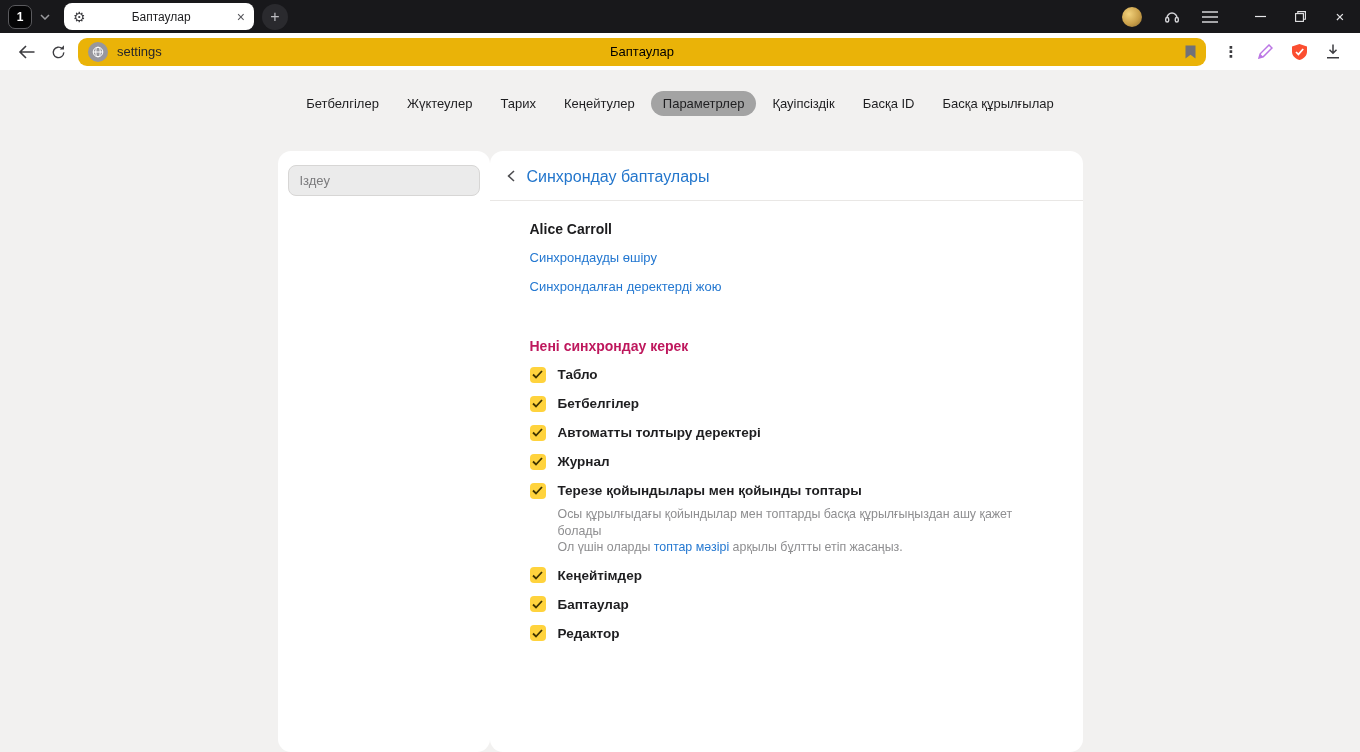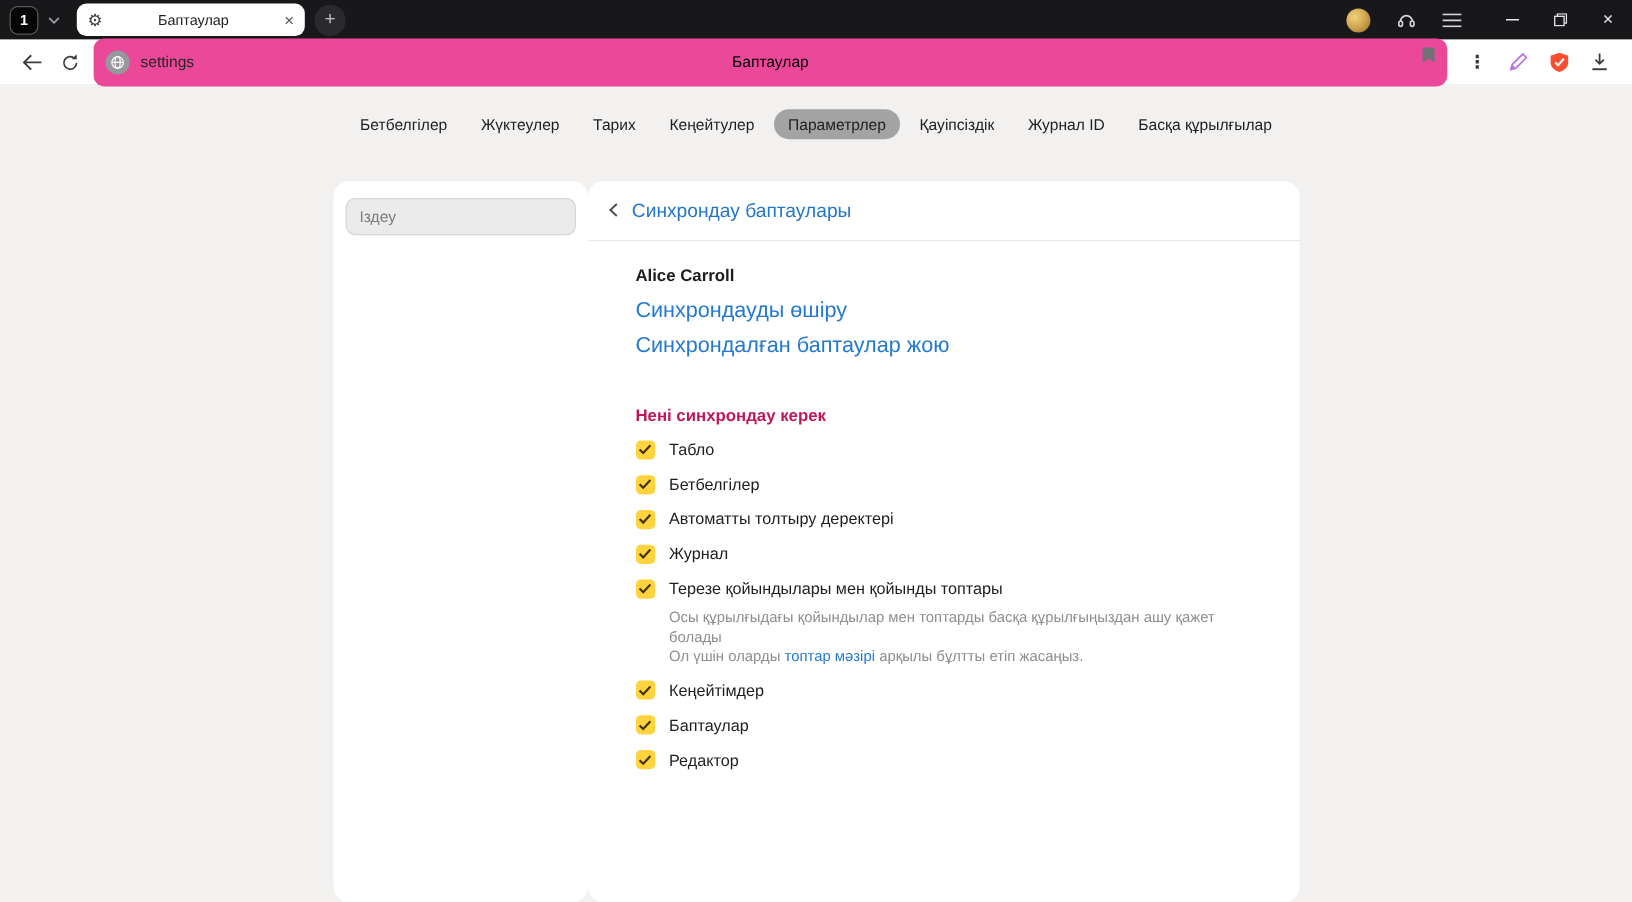--- a/index.html
+++ b/index.html
@@ -21,21 +21,21 @@
     display:flex; align-items:center; justify-content:center; margin-left:8px; line-height:1; }
   .tb-right { margin-left:auto; display:flex; align-items:center; height:100%; }
   .avatar { width:20px; height:20px; border-radius:50%;
     background:radial-gradient(circle at 35% 35%, #f2d27c 0%, #caa04a 55%, #8a6a2f 100%); margin-right:22px; }
   .tb-icon { margin-right:22px; display:flex; align-items:center; }
   .win-btn { width:40px; height:33px; display:flex; align-items:center; justify-content:center; color:#e7e7ea; font-size:15px; }
 
   
   .toolbar { height:37px; background:#ffffff; display:flex; align-items:center; padding:0 10px; flex:0 0 auto; }
   .nav-btn { width:32px; height:30px; display:flex; align-items:center; justify-content:center; }
-  .urlbar { flex:1; height:40px; background:#ec4899; border-radius:9px; display:flex; align-items:center;
+  .urlbar { flex:1; height:28px; background:#eab308; border-radius:9px; display:flex; align-items:center;
     padding:0 10px; position:relative; margin:0 8px 0 4px; }
   .site-badge { width:20px; height:20px; border-radius:50%; background:#97979e; display:flex; align-items:center; justify-content:center; }
   .url-text { margin-left:9px; font-size:13px; color:#26262a; }
   .page-title-center { position:absolute; left:50%; transform:translateX(-50%); font-size:13px; color:#000; font-weight:500; }
   .bookmark-btn { position:absolute; right:10px; top:7px; }
   .tool-icon { width:34px; height:30px; display:flex; align-items:center; justify-content:center; }
   .kebab { font-size:15px; color:#3a3a3e; font-weight:bold; }
 
   
   .page { flex:1; background:#f2f1f0; display:flex; flex-direction:column;justify-content:space-between; }
@@ -52,27 +52,27 @@
   .search-input::placeholder { color:#7b7b7d; }
   .side-list { margin-top:16px; }
   .side-item { font-size:13.5px; color:#1e1e20; padding:7px 14px; border-radius:8px; }
 
   .main { width:593px; display:flex; flex-direction:column; }
   .main-header { display:flex; align-items:center; gap:12px; padding:17px 17px 14px; }
   .main-title { font-size:16px; color:#2376cc; }
   .divider { height:1px; background:#e9e7e5; width:100%; }
   .main-body { padding:0 40px; }
   .account { margin-top:20px; font-size:14px; font-weight:bold; color:#1c1c1e; }
-  .sync-link { display:block; margin-top:13px; font-size:18px; color:#2478d1; text-decoration:none; line-height:16px; }
+  .sync-link { display:block; margin-top:13px; font-size:13px; color:#2478d1; text-decoration:none; line-height:16px; }
   .section-title { margin-top:43px; font-size:14px; font-weight:bold; color:#be185d; }
   .check-list { margin-top:6px; }
   .check-row { height:29px; display:flex; align-items:center; gap:12px; }
   .checkbox { width:16px; height:16px; background:#ffd33d; border-radius:4px;
     display:flex; align-items:center; justify-content:center; flex:0 0 auto; }
-  .check-label { font-size:13.5px; color:#1e1e20; }
+  .check-label { font-size:13.5px; color:#1e1e20;font-weight:bold; }
   .check-note { margin:1px 0 5px 28px; }
   .note-line { font-size:12.4px; color:#8e8e90; line-height:16.5px; }
   .note-link { color:#2478d1; text-decoration:none; }
 </style>
 </head>
 <body>
 
 <div class="window">
 
   <div class="titlebar">
@@ -169,21 +169,21 @@
   </div>
 
   <div class="page">
     <div class="page-tabs">
       <div class="ptab">Бетбелгілер</div>
       <div class="ptab">Жүктеулер</div>
       <div class="ptab">Тарих</div>
       <div class="ptab">Кеңейтулер</div>
       <div class="ptab selected">Параметрлер</div>
       <div class="ptab">Қауіпсіздік</div>
-      <div class="ptab">Журнал ID</div>
+      <div class="ptab">Басқа ID</div>
       <div class="ptab">Басқа құрылғылар</div>
     </div>
 
     <div class="content">
 
       <aside class="card sidebar">
         <input class="search-input" placeholder="Іздеу" style="">
       </aside>
 
       <main class="card main">
@@ -193,21 +193,21 @@
                 <path d="M7 1L1.6 6 7 11"></path>
               </svg>
           </span>
           <span class="main-title">Синхрондау баптаулары</span>
         </div>
         <div class="divider"></div>
 
         <div class="main-body">
           <div class="account">Alice Carroll</div>
           <a class="sync-link" href="#">Синхрондауды өшіру</a>
-          <a class="sync-link" href="#">Синхрондалған баптаулар жою</a>
+          <a class="sync-link" href="#">Синхрондалған деректерді жою</a>
 
           <div class="section-title">Нені синхрондау керек</div>
 
           <div class="check-list">
 
             <div class="check-row">
               <span class="checkbox">
                   <svg width="11" height="9" viewBox="0 0 11 9" fill="none" stroke="#3f3400" stroke-width="1.8">
                     <path d="M1 4.5L4 7.5 10 1"></path>
                   </svg>

